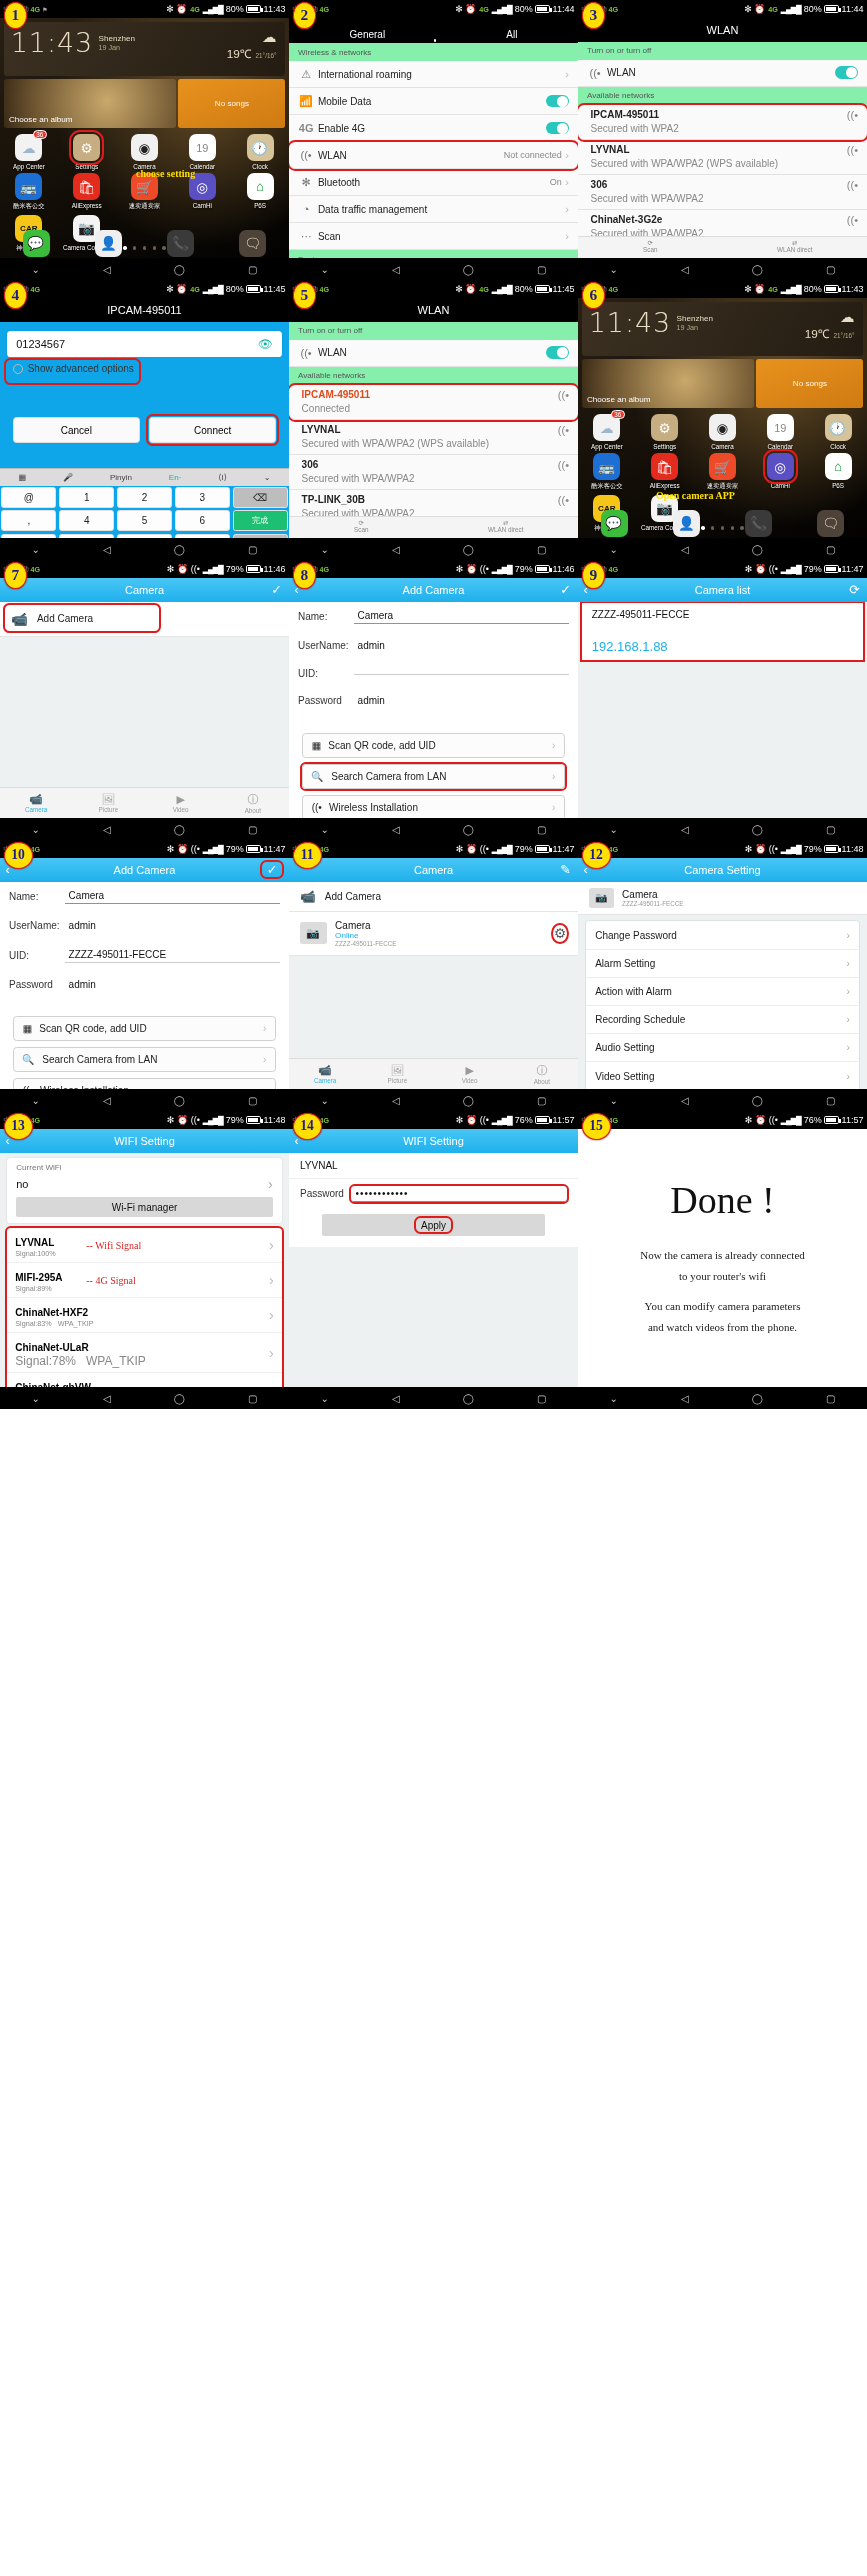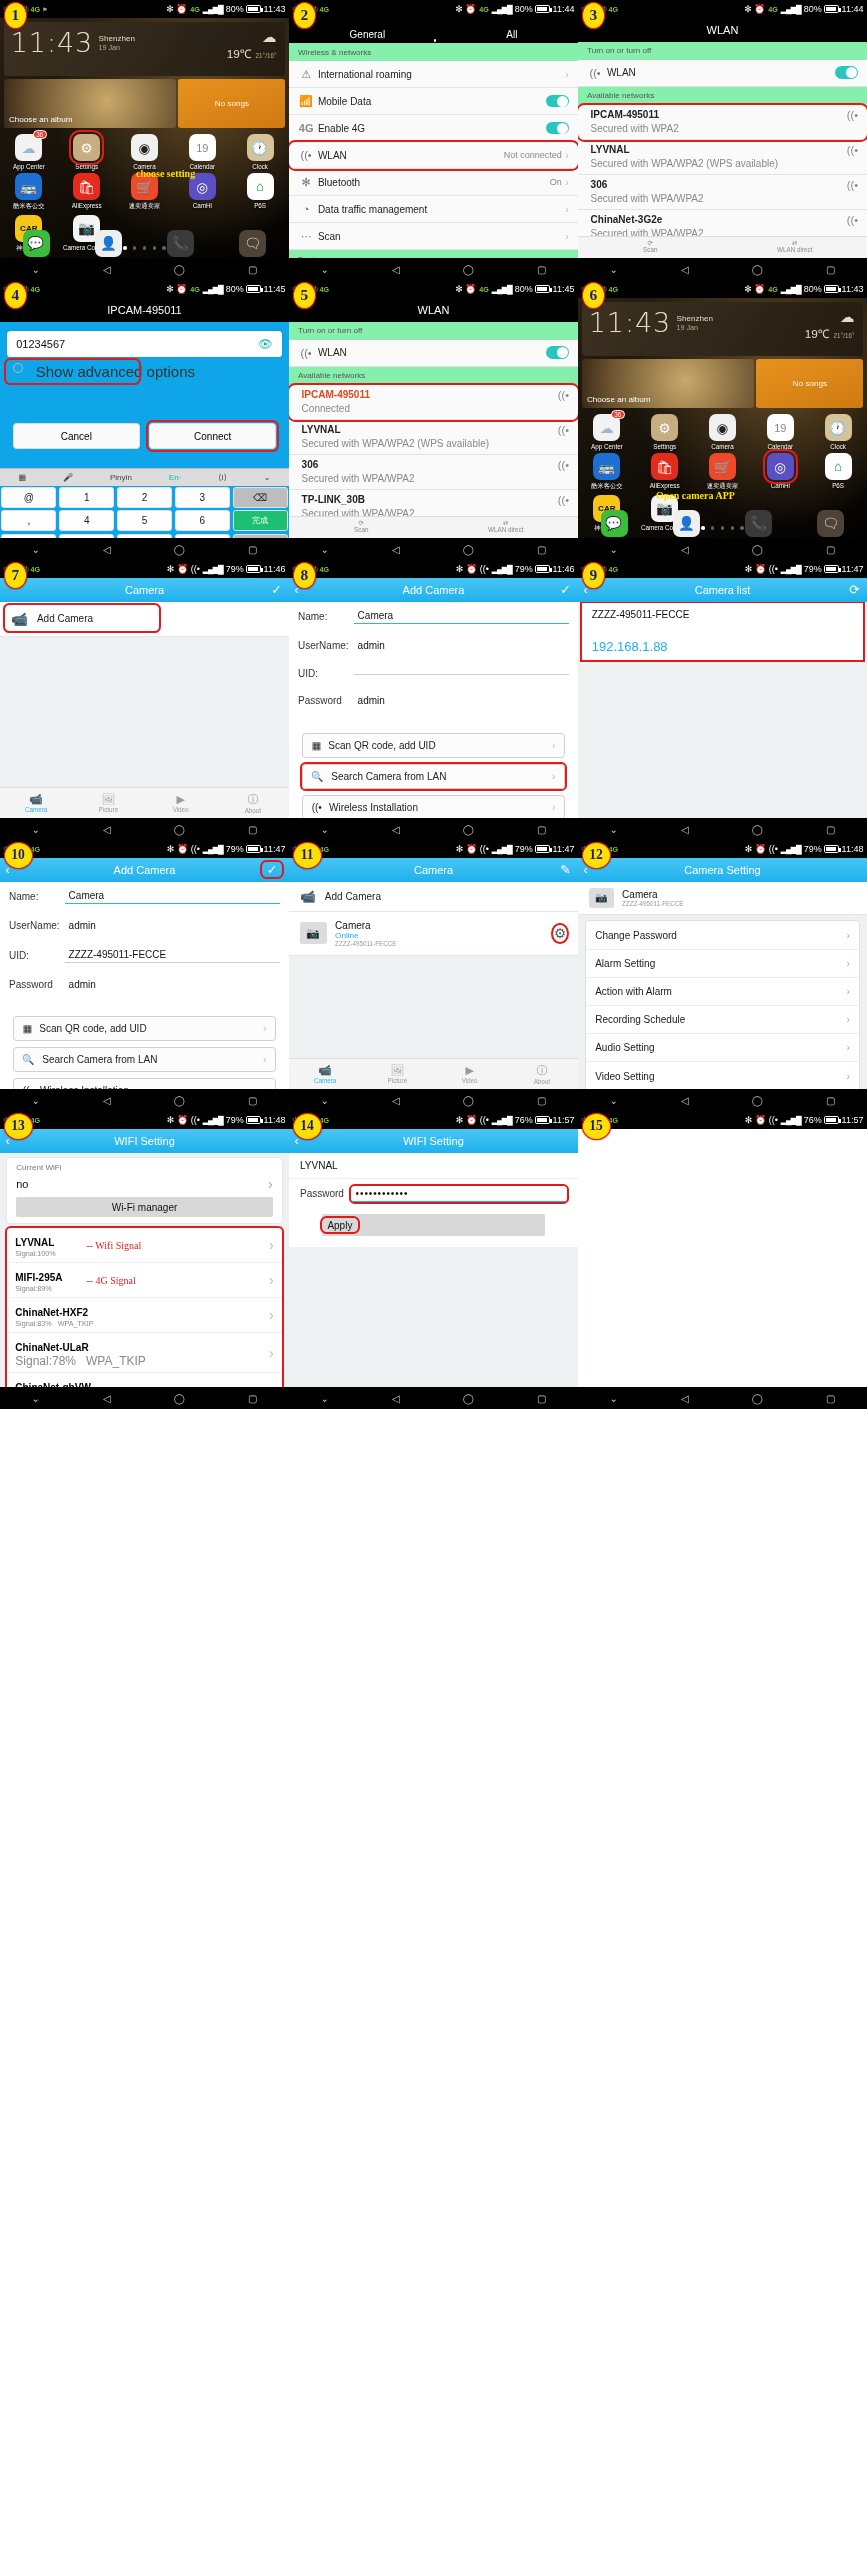--- a/index.html
+++ b/index.html
@@ -417,21 +417,21 @@
         <span>11:45</span>
       </span>
     </div>
     <div class="appbar-dark">IPCAM-495011</div>
     <div style="background:#0ea5e9;height:100%;padding-top:9px;position:relative">
       <div style="margin:0 7.2px;background:#fff;border-radius:3.6px;display:flex;align-items:center;padding:6.3px 9px;box-shadow:0 0 1.8px rgba(0,0,0,.12)">
         <span style="flex:1;font-size:11px;color:#111">01234567</span>
         <span style="color:#13b5a5;font-size:11.8px">👁</span>
       </div>
       <div class="hlbox" style="left:3.6px;top:36px;width:137px;height:27px"></div>
-      <div style="display:flex;align-items:flex-start;gap:13px;margin:6.3px 12.7px;font-size:15px;color:#333">
+      <div style="display:flex;align-items:flex-end;gap:5px;margin:6.3px 12.7px;font-size:10px;color:#333">
         <span style="width:10px;height:10px;border:1.4px solid #bbb;border-radius:50%;display:inline-block"></span>
         <span>Show advanced options</span>
       </div>
       <div style="display:flex;gap:9px;margin:43px 12.7px 0">
         <div style="flex:1;border:0.9px solid #ddd;border-radius:3.6px;background:#fafafa;text-align:center;padding:6.3px 0;font-size:10px">Cancel</div>
         <div style="flex:1;border:0.9px solid #ddd;border-radius:3.6px;background:#fafafa;text-align:center;padding:6.3px 0;font-size:10px;outline:2.3px solid #e01b1b;outline-offset:1.8px">Connect</div>
       </div>
       <div style="position:absolute;left:0;right:0;bottom:22px">
         <div class="kbtop">
           <span>▦</span>
@@ -1079,21 +1079,21 @@
     <div class="appbar-blue">
       <span class="lft">‹</span>
       <span>WIFI Setting</span>
     </div>
     <div style="background:#fff;padding:7.2px 11px;font-size:10px;color:#111;border-bottom:0.9px solid #eee">LYVNAL</div>
     <div style="background:#fff;display:flex;align-items:center;padding:7.2px 11px;gap:7.2px">
       <span style="font-size:10px;color:#333">Password</span>
       <span style="flex:1;border-bottom:0.9px solid #1eb0ec;font-size:10px;letter-spacing:0.9px;color:#111;outline:2.3px solid #e01b1b;border-radius:3.6px;padding:1.8px 4.5px">••••••••••••</span>
     </div>
     <div style="background:#fff;padding:5.4px 33px 11px">
-      <div style="background:#d8d8d8;border-radius:1.8px;text-align:left;padding:5.4px 0;font-size:10px;color:#111;position:relative">
+      <div style="background:#d8d8d8;border-radius:1.8px;text-align:center;padding:5.4px 0;font-size:10px;color:#111;position:relative">
         <span style="outline:2.3px solid #e01b1b;border-radius:4.5px;padding:1.8px 5.4px">Apply</span>
       </div>
     </div>
     <div class="navbar">
       <span>⌄</span>
         <span>◁</span>
       <span>◯</span>
         <span>▢</span>
     </div>
   </div>
@@ -1107,20 +1107,28 @@
           <span>⏰</span>
         <span>((•</span>
         <span class="sb-bars">▂▄▆█</span>
         <span>76%</span>
         <span class="batt">
             <i></i>
           </span>
         <span>11:57</span>
       </span>
     </div>
+    <div class="done-panel">
+      <div class="done-title">Done !</div>
+      <div class="done-p">Now the camera is already connected</div>
+      <div class="done-p">to your router's wifi</div>
+      <div style="height:9px"></div>
+      <div class="done-p">You can modify camera parameters</div>
+      <div class="done-p">and watch videos from the phone.</div>
+    </div>
     <div class="navbar">
       <span>⌄</span>
         <span>◁</span>
       <span>◯</span>
         <span>▢</span>
     </div>
   </div>
 
 </div>
 

